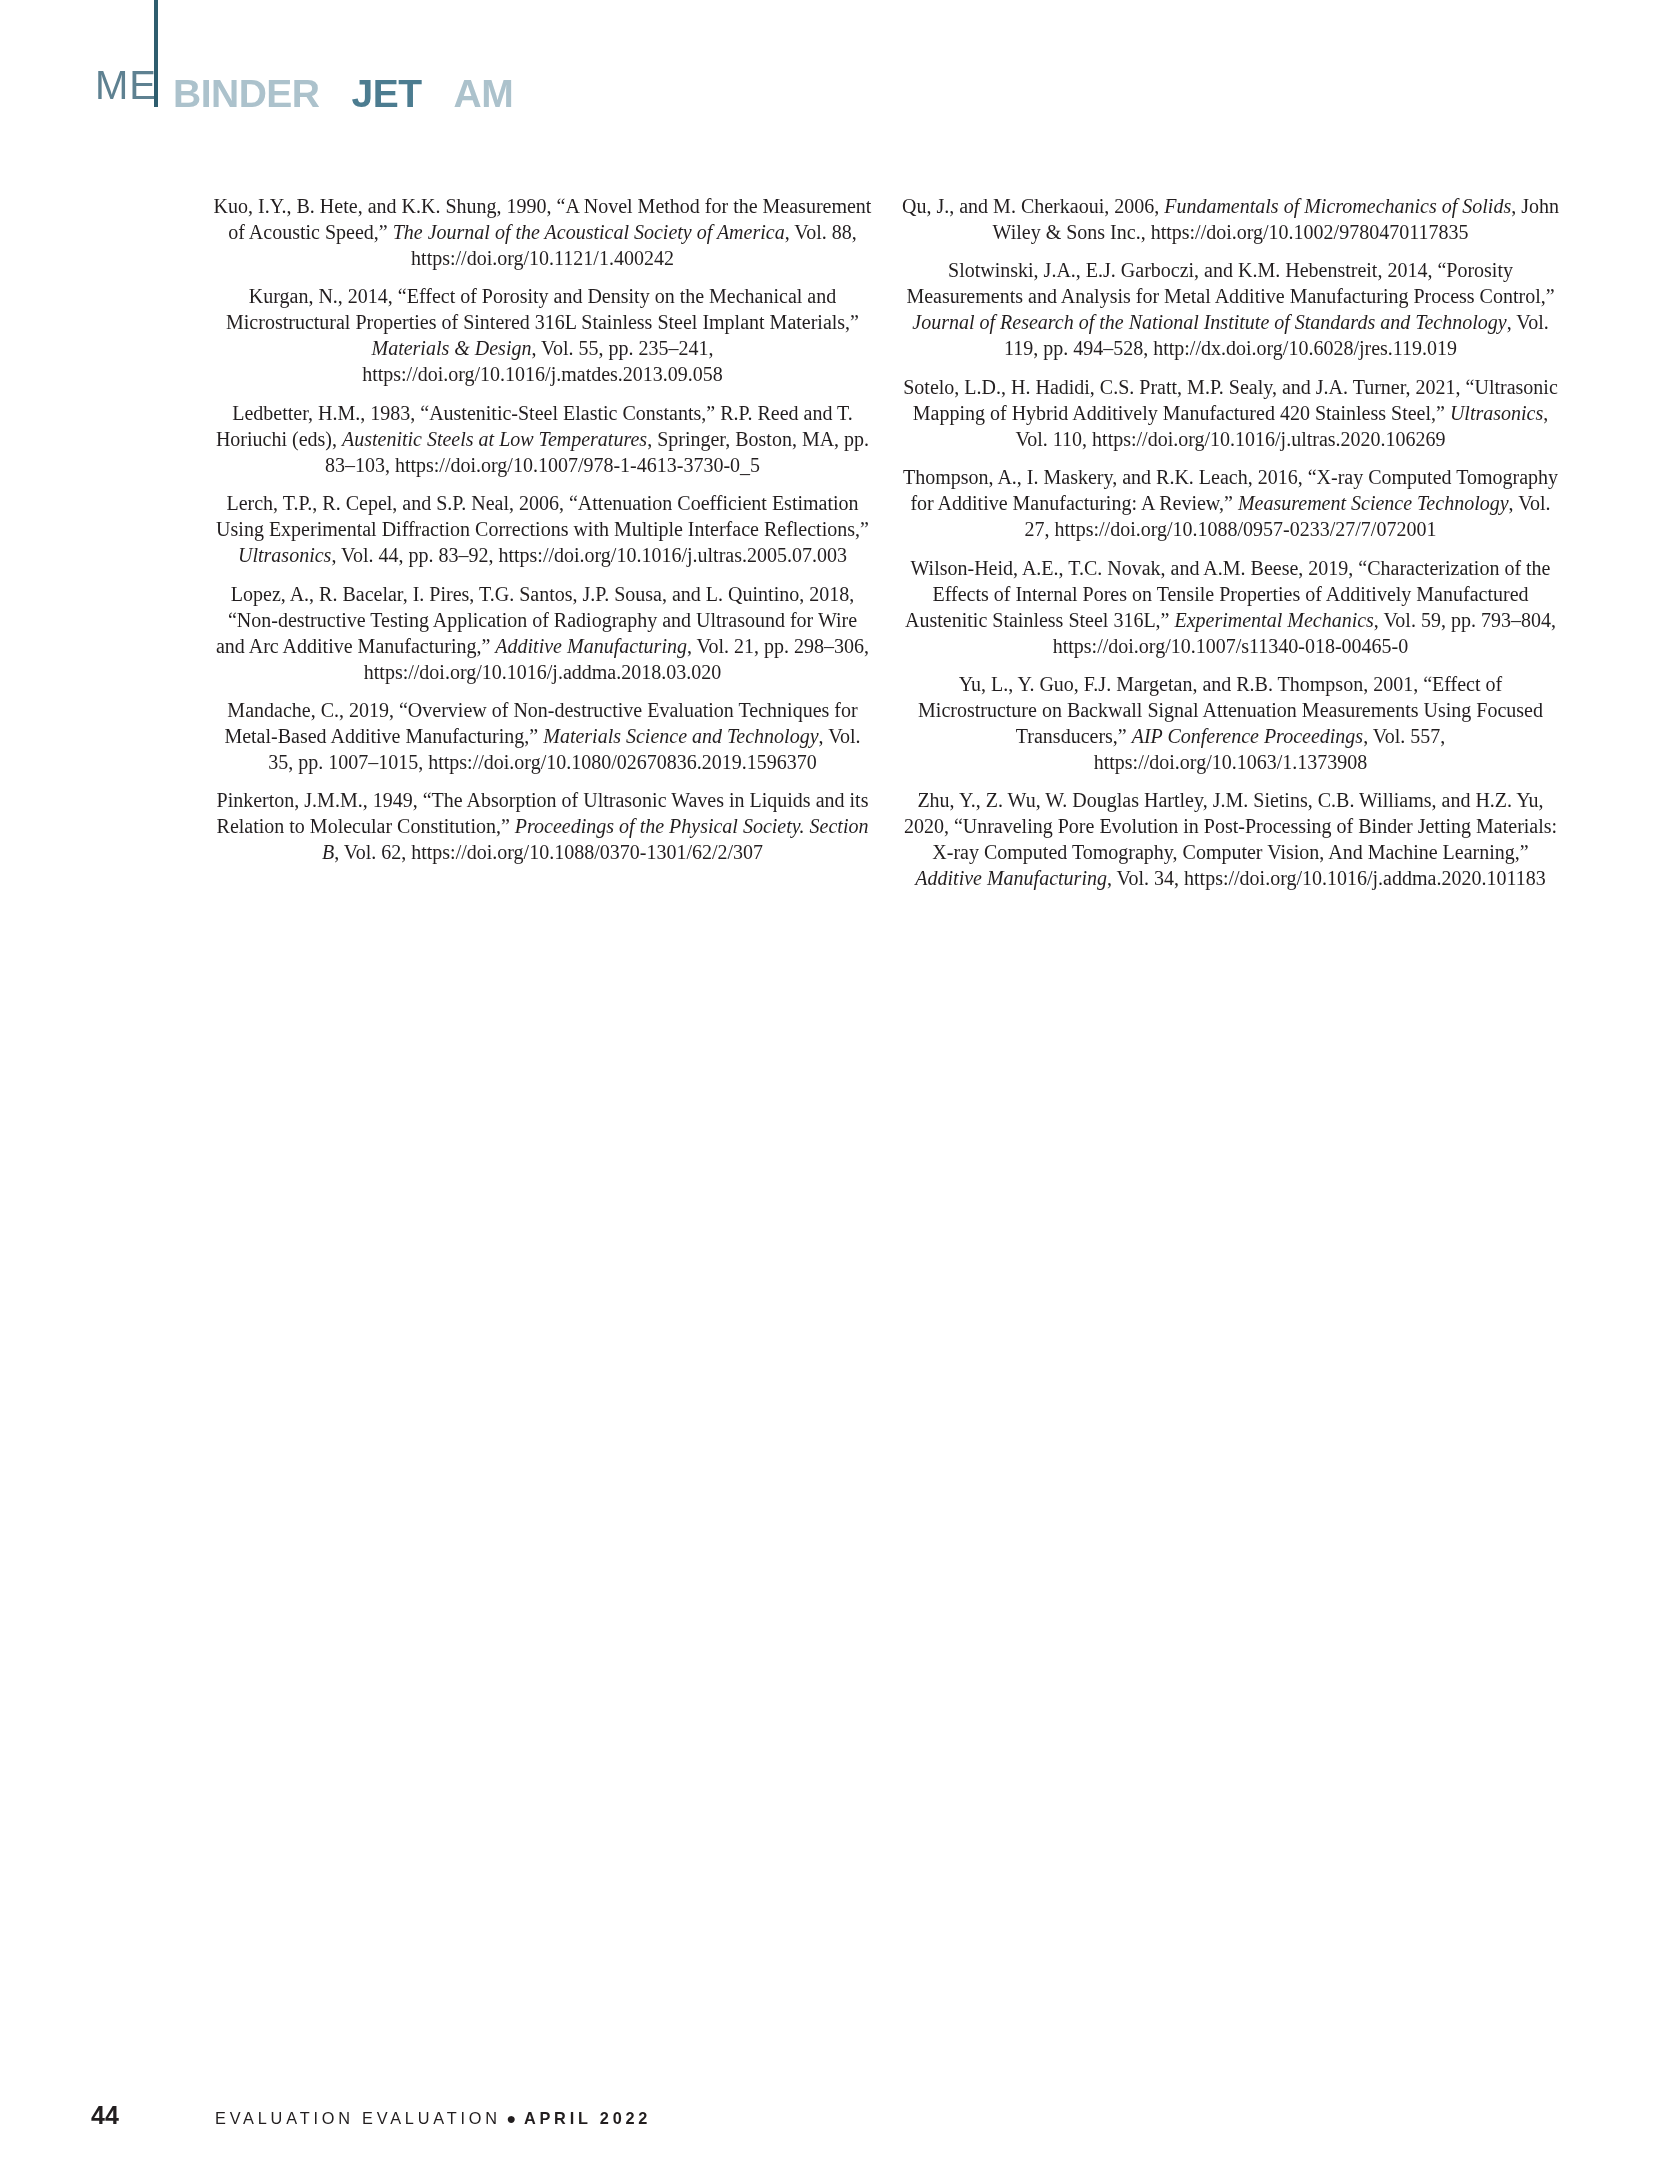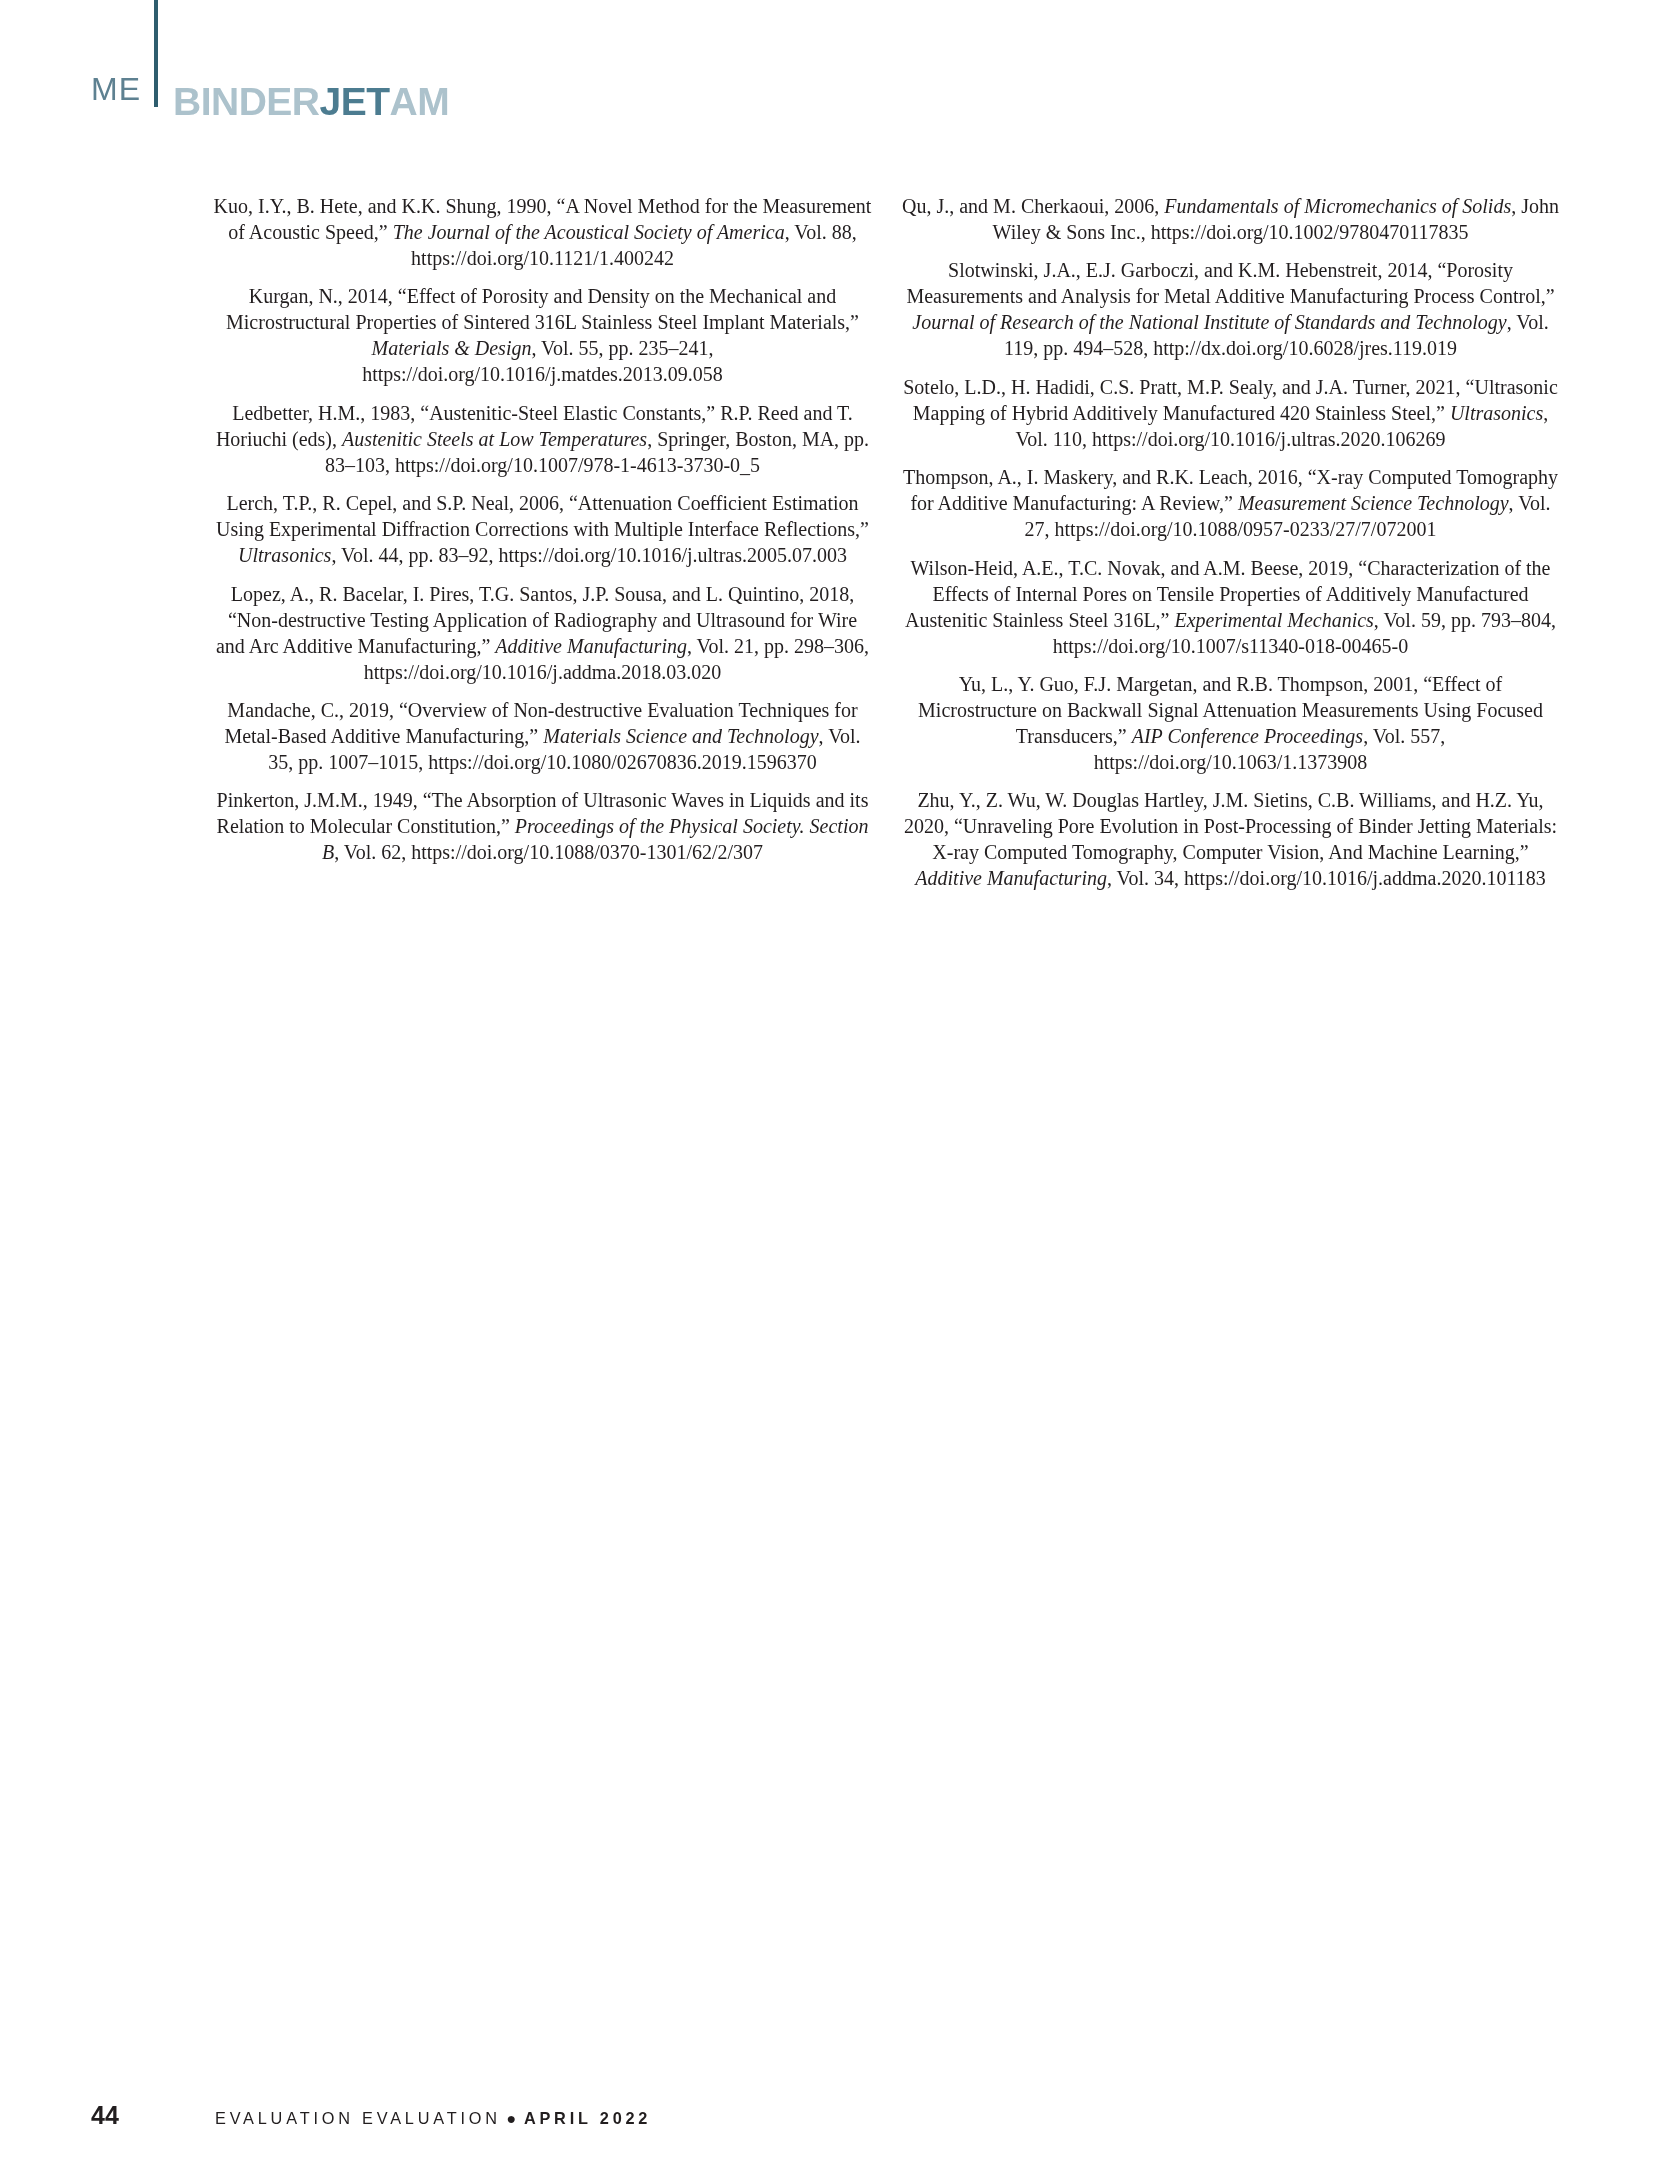--- a/index.html
+++ b/index.html
@@ -11,34 +11,35 @@
     -webkit-font-smoothing: antialiased;
   }
   .page { position: absolute; inset: 0; overflow: hidden; }
 
   
   .hdr-rule {
     position: absolute; left: 154px; top: 0; width: 3.8px; height: 107px;
     background: var(--c-rule, #2E5D6E);
   }
   .hdr-me {
-    position: absolute; left: 0; top: 0; width: 141px; height: 107px;
+    position: absolute; left: 16px; top: 0; width: 141px; height: 107px;
     display: flex; align-items: flex-end; justify-content: flex-end;
     font-family: "Liberation Sans", sans-serif;
-    font-size: 32px; font-weight: 400; letter-spacing: 1px;
+    font-size: 40px; font-weight: 400; letter-spacing: 1px;
     color: var(--c-me, #5E8191); line-height: 1;
     padding-bottom: 1.9px; box-sizing: border-box;
   }
   .hdr-wordmark {
-    position: absolute; left: 173px; top: 16px; height: 107px;
+    position: absolute; left: 173px; top: 8px; height: 107px;
     display: flex; align-items: flex-end;
     font-family: "Liberation Sans", sans-serif;
     font-size: 39px; font-weight: 800; letter-spacing: -0.5px;
     line-height: 1; padding-bottom: 1.9px; box-sizing: border-box;
     white-space: nowrap;
+    gap: 32px;
   }
   .hdr-wordmark .tone-light { color: var(--c-light, #ACC2CC); }
   .hdr-wordmark .tone-dark  { color: var(--c-dark, #4C7C90); }
 
   
   .col {
     position: absolute; top: 193px; width: 661px;
     font-size: 20px; line-height: 26px;
     color: var(--c-text, #221E1F);
     text-align: center;

